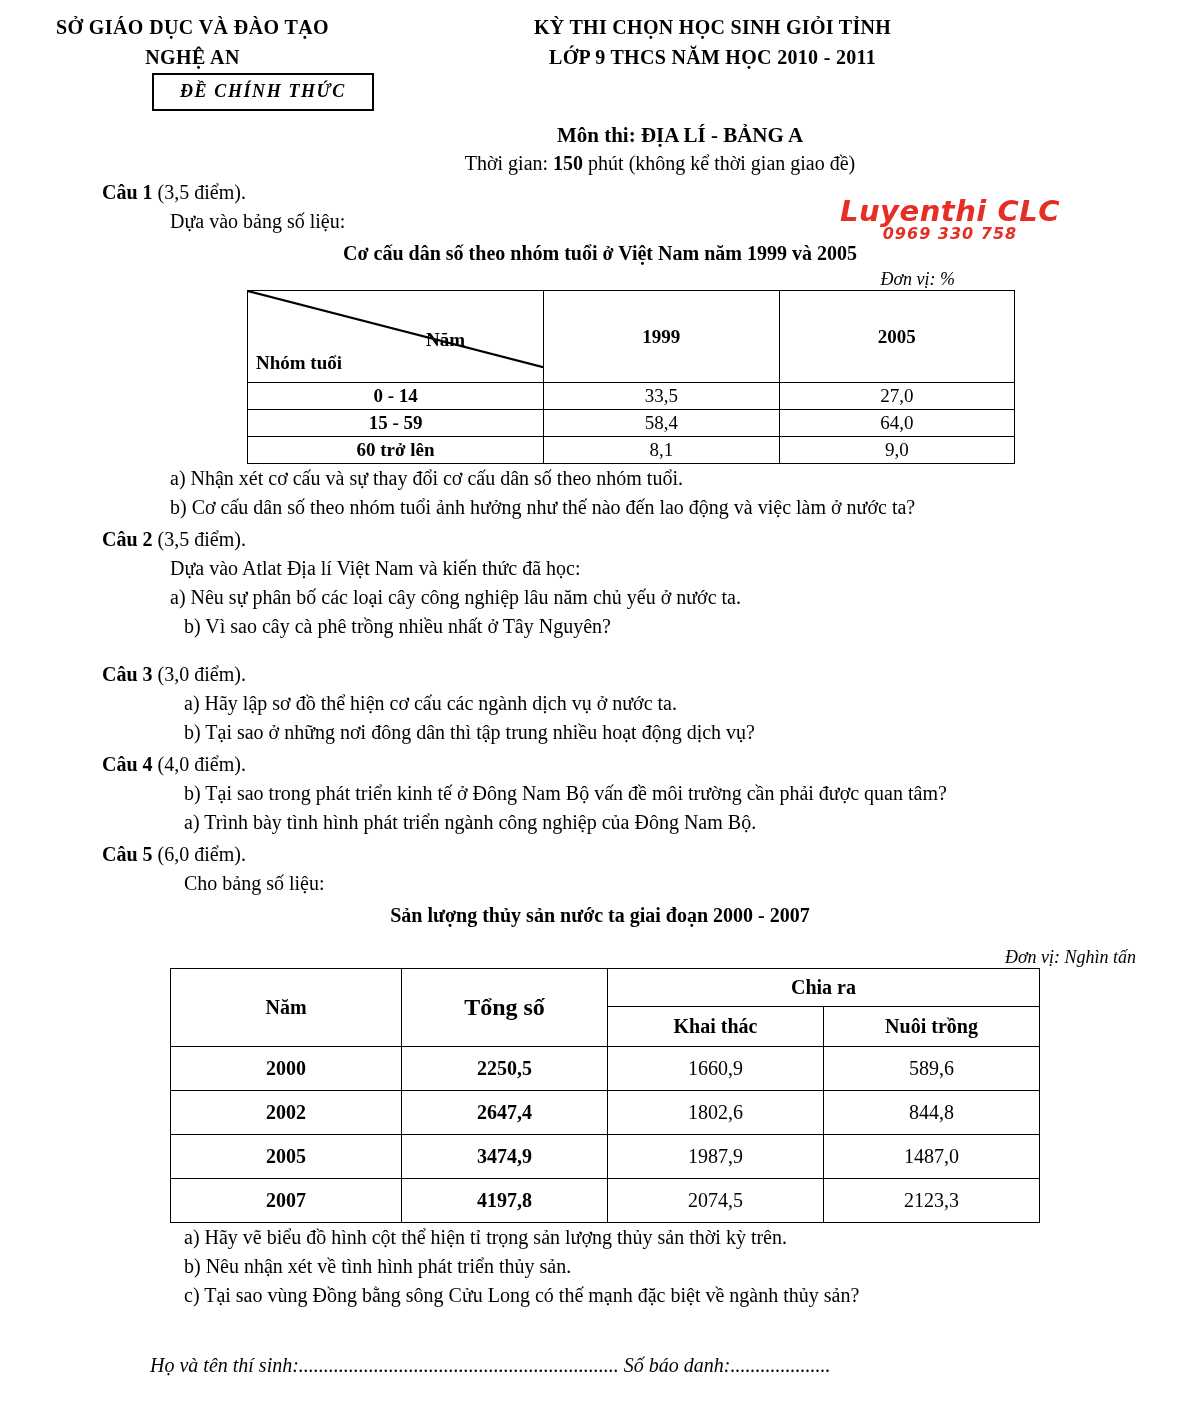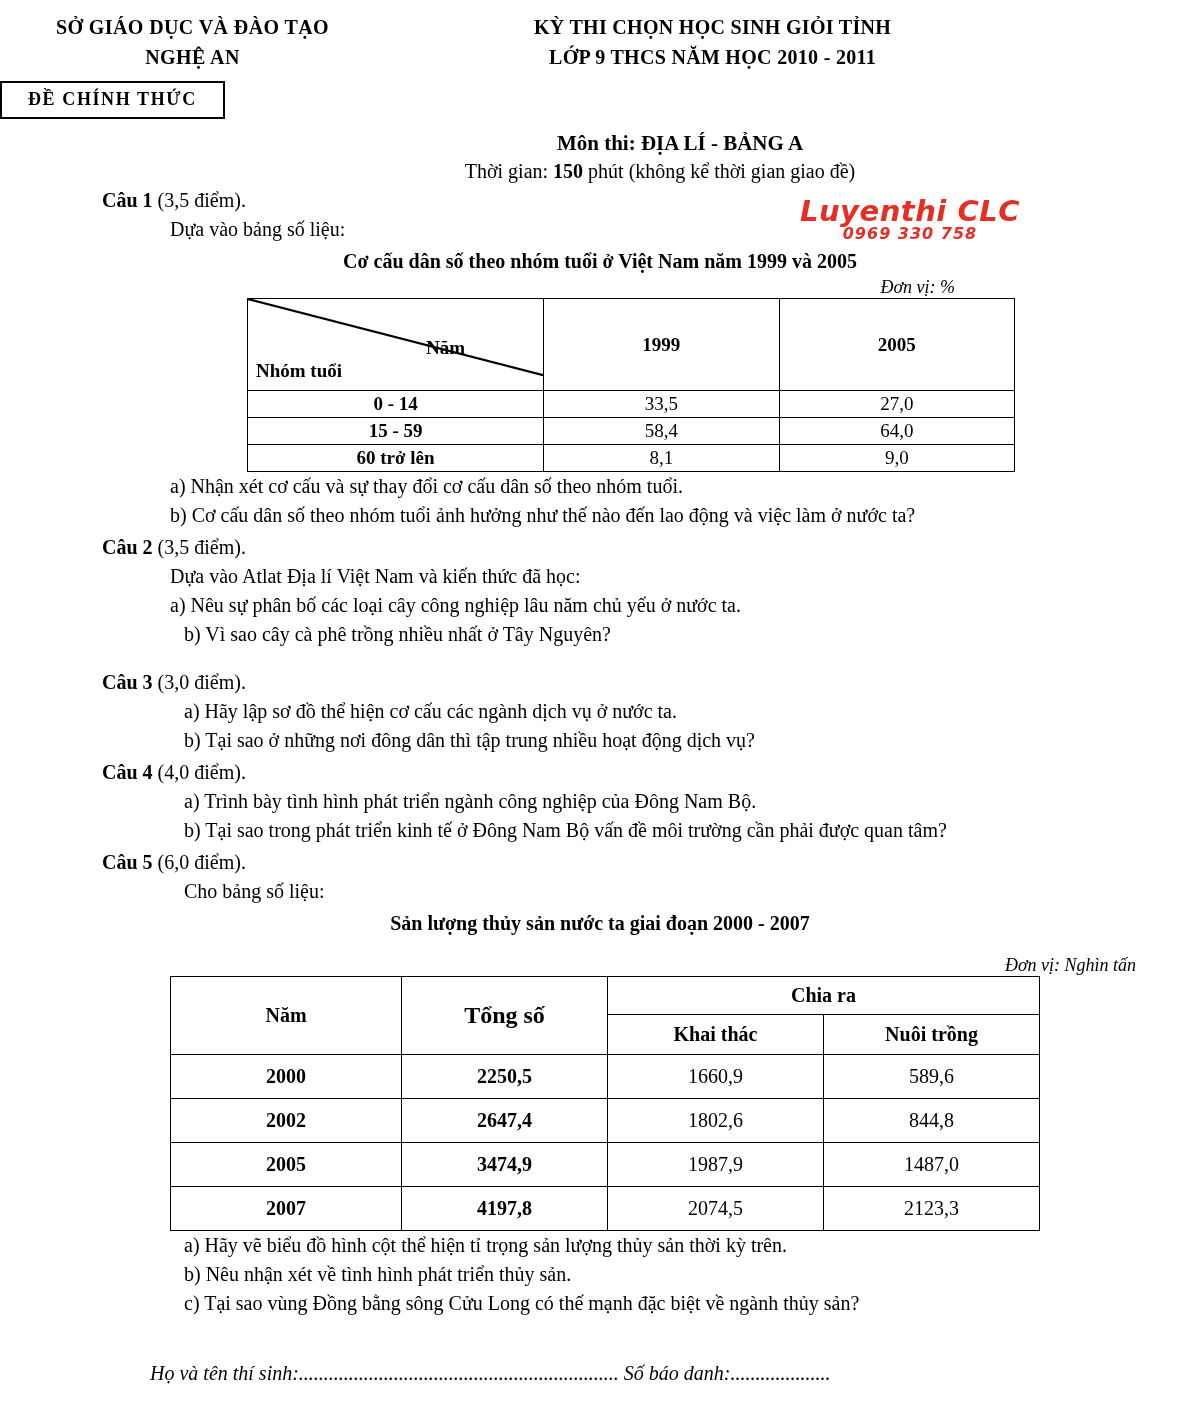--- a/index.html
+++ b/index.html
@@ -31,21 +31,23 @@
   .hdr-right {
     flex: 1;
     text-align: center;
     font-weight: bold;
     font-size: 20px;
     line-height: 30px;
     letter-spacing: 0.3px;
     padding-right: 130px;
   }
   .official-box-wrap {
-    margin-top: 9px;
+    padding-left: 152px;
+    margin-top: 1px;
+    font-style: italic;
   }
   .official-box {
     display: inline-block;
     border: 2px solid #000;
     padding: 6px 26px 7px 26px;
     font-weight: bold;
     font-size: 18px;
     letter-spacing: 1.6px;
   }
 
@@ -60,21 +62,21 @@
     text-align: center;
     font-size: 20px;
     margin-top: 4px;
     padding-left: 120px;
   }
   .duration b { font-weight: bold; }
 
   
   .watermark {
     position: absolute;
-    left: 800px;
+    left: 840px;
     top: 196px;
     text-align: center;
     font-family: "DejaVu Sans", sans-serif;
     font-style: italic;
     font-weight: bold;
     pointer-events: none;
   }
   .wm-name {
     font-size: 29px;
     letter-spacing: 0.5px;
@@ -261,22 +263,22 @@
   <div class="line">a) Nêu sự phân bố các loại cây công nghiệp lâu năm chủ yếu ở nước ta.</div>
   <div class="line ind2">b) Vì sao cây cà phê trồng nhiều nhất ở Tây Nguyên?</div>
 
   <div class="gap"></div>
 
   <div class="q-head"><b>Câu 3</b><span> (3,0 điểm).</span></div>
   <div class="line ind2">a) Hãy lập sơ đồ thể hiện cơ cấu các ngành dịch vụ ở nước ta.</div>
   <div class="line ind2">b) Tại sao ở những nơi đông dân thì tập trung nhiều hoạt động dịch vụ?</div>
 
   <div class="q-head"><b>Câu 4</b><span> (4,0 điểm).</span></div>
+  <div class="line ind2">b) Tại sao trong phát triển kinh tế ở Đông Nam Bộ vấn đề môi trường cần phải được quan tâm?</div>
   <div class="line ind2">a) Trình bày tình hình phát triển ngành công nghiệp của Đông Nam Bộ.</div>
-  <div class="line ind2">b) Tại sao trong phát triển kinh tế ở Đông Nam Bộ vấn đề môi trường cần phải được quan tâm?</div>
 
   <div class="q-head"><b>Câu 5</b><span> (6,0 điểm).</span></div>
   <div class="line ind2">Cho bảng số liệu:</div>
 
   <div class="tbl-title">Sản lượng thủy sản nước ta giai đoạn 2000 - 2007</div>
   <div class="t2-wrap">
     <div class="unit" style="padding-right:4px;">Đơn vị: Nghìn tấn</div>
     <table id="table2">
       <tbody>
           <tr>

